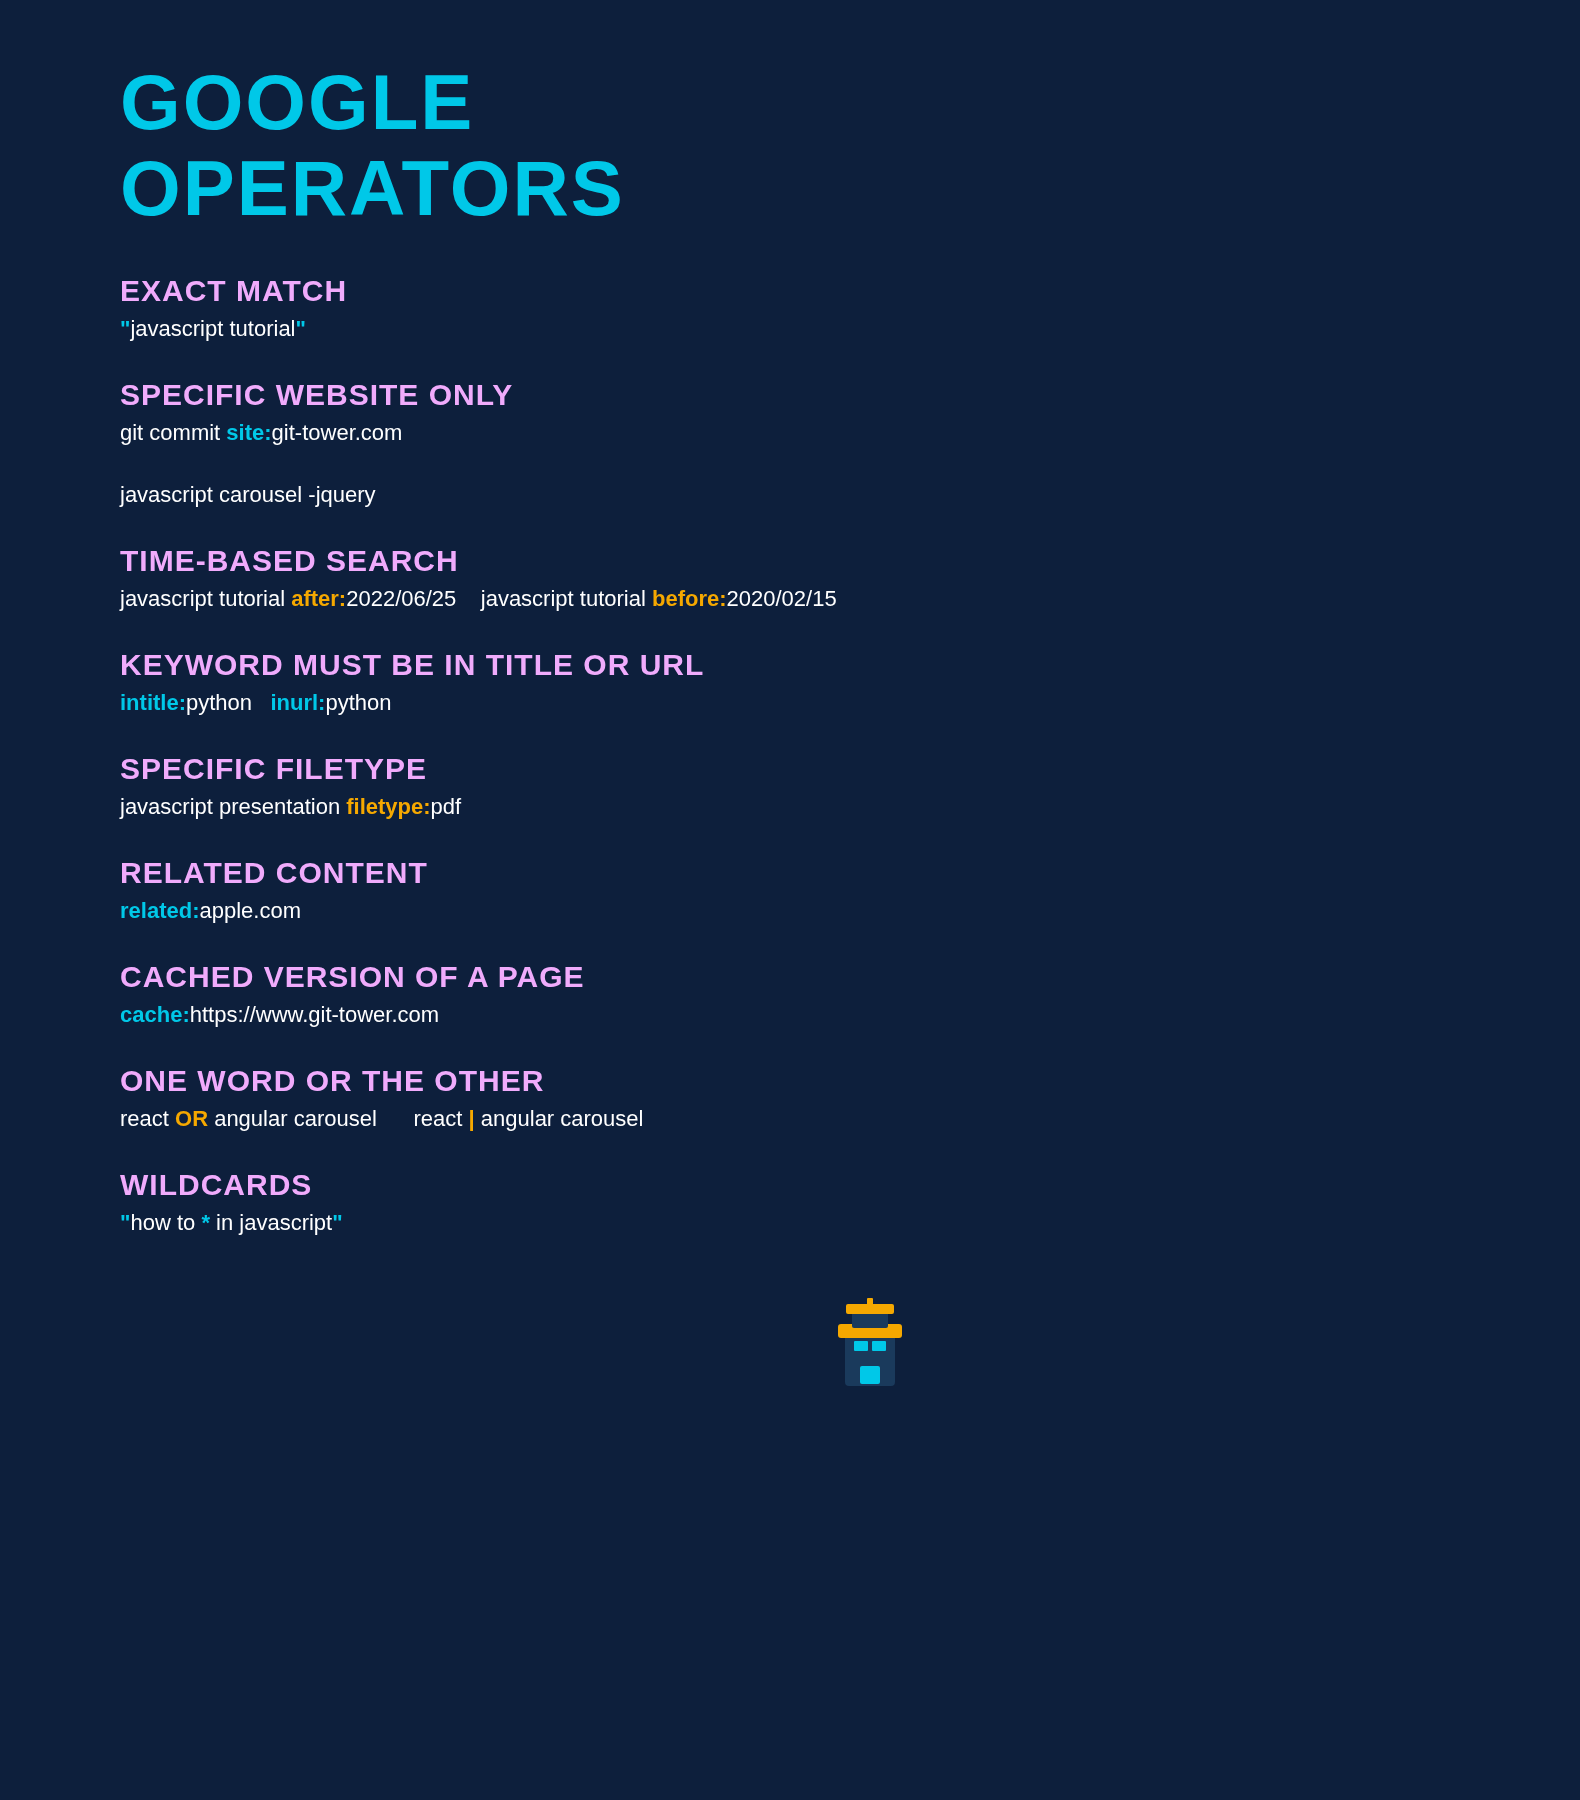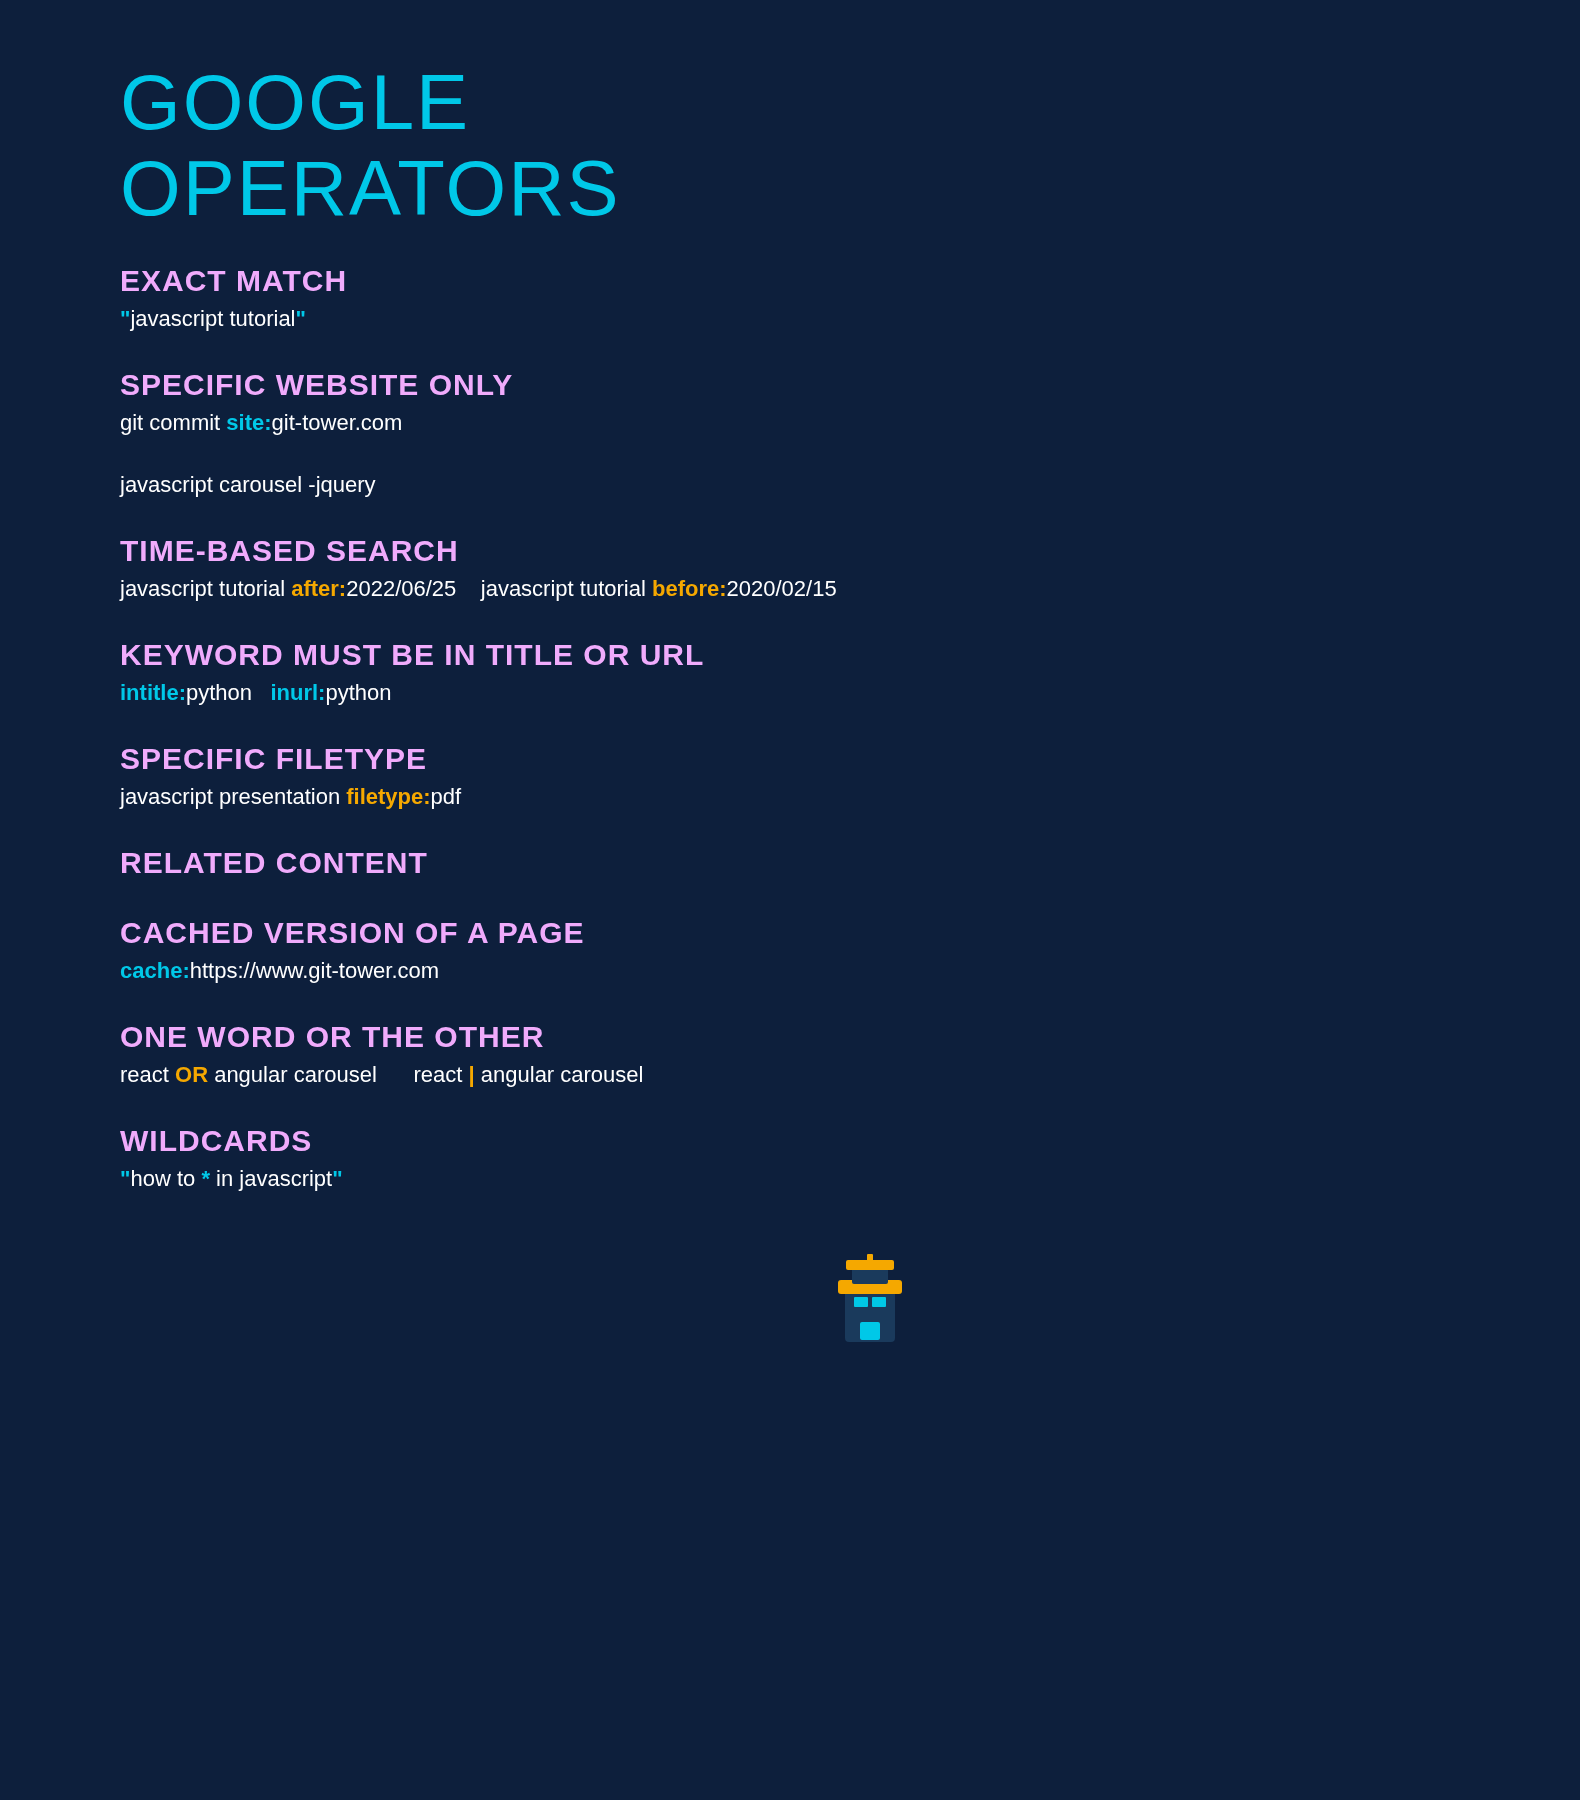--- a/index.html
+++ b/index.html
@@ -11,23 +11,23 @@
     body {
       background-color: #0d1f3c;
       font-family: 'Arial', sans-serif;
       width: 1050px;
       min-height: 1800px;
       padding: 60px 120px 80px 120px;
     }
 
     .page-title {
       font-size: 78px;
-      font-weight: 400;
+      font-weight: 700;
       color: #00c8e8;
-      margin-bottom: 32px;
+      margin-bottom: 42px;
       letter-spacing: 2px;
       line-height: 1.1;
     }
 
     .section {
       margin-bottom: 36px;
     }
 
     .section-heading {
       font-size: 30px;
@@ -111,20 +111,23 @@
 
 <div class="section">
   <div class="section-heading">SPECIFIC FILETYPE</div>
   <div class="section-example">
     <span>javascript presentation </span><span class="highlight-gold">filetype:</span><span>pdf</span>
   </div>
 </div>
 
 <div class="section">
   <div class="section-heading">RELATED CONTENT</div>
+  <div class="section-example">
+    <span class="highlight-cyan">related:</span><span>apple.com</span>
+  </div>
 </div>
 
 <div class="section">
   <div class="section-heading">CACHED VERSION OF A PAGE</div>
   <div class="section-example">
     <span class="highlight-cyan">cache:</span><span>https://www.git-tower.com</span>
   </div>
 </div>
 
 <div class="section">

